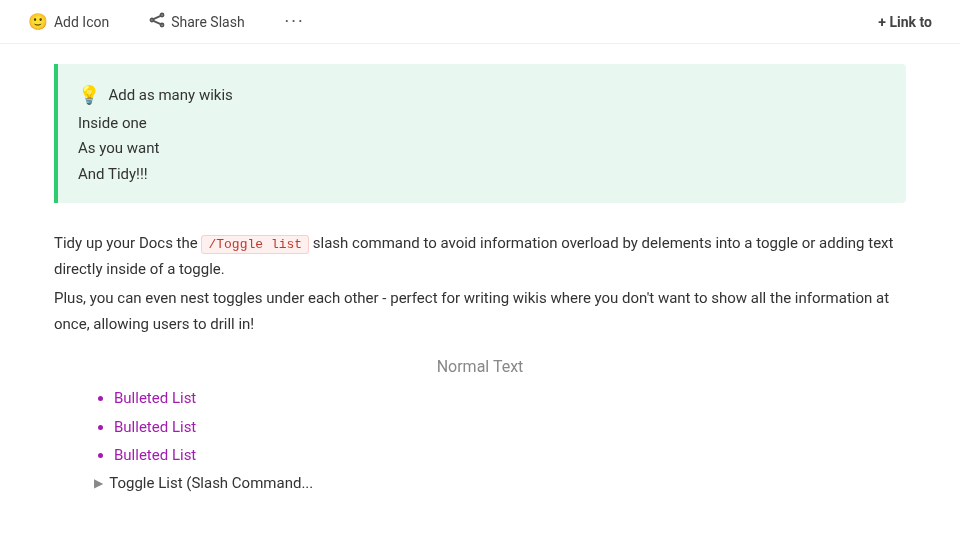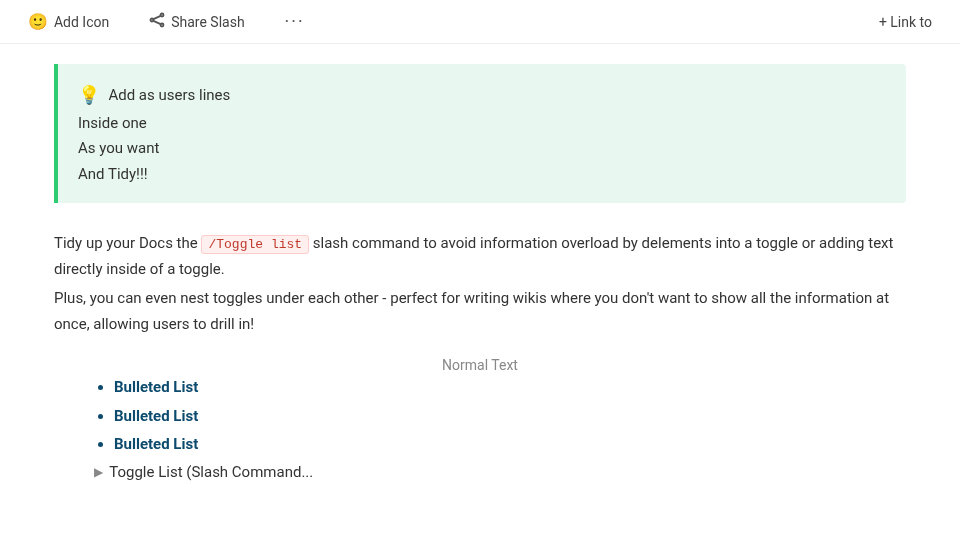--- a/index.html
+++ b/index.html
@@ -30,20 +30,21 @@
     .toolbar-left {
       display: flex;
       align-items: center;
       gap: 24px;
       flex: 1;
     }
 
     .toolbar-right {
       display: flex;
       align-items: center;
+      font-weight: bold;
     }
 
     .toolbar-item {
       display: flex;
       align-items: center;
       gap: 6px;
       cursor: pointer;
       font-size: 14px;
       color: #444;
       padding: 4px 8px;
@@ -116,33 +117,33 @@
       font-family: 'Courier New', Courier, monospace;
       font-size: 13px;
       padding: 1px 6px;
       border-radius: 3px;
       border: 1px solid #fcc;
     }
 
     
     .normal-text-label {
       text-align: center;
-      font-size: 14px;
+      font-size: 16px;
       color: #888;
       margin-top: 20px;
+      margin-bottom: 8px;
     }
 
     
     .bulleted-list {
       list-style: disc;
       padding-left: 60px;
       font-size: 15px;
-      color: #0c4a6e;
+      color: #a21caf;
       line-height: 1.9;
-      font-weight: bold;
     }
 
     .bulleted-list li {
       font-size: 15px;
     }
 
     
     .toggle-item-partial {
       display: flex;
       align-items: center;
@@ -194,21 +195,21 @@
       <span>+ Link to</span>
     </div>
   </div>
 </div>
 
 <div class="content">
 
   <div class="banner">
     <div class="banner-line">
       <span class="banner-emoji">💡</span>
-      <span>Add as users lines</span>
+      <span>Add as many wikis</span>
     </div>
     <div class="banner-line">Inside one</div>
     <div class="banner-line">As you want</div>
     <div class="banner-line">And Tidy!!!</div>
   </div>
 
   <p class="body-text">
     <span>Tidy up your Docs the </span><span class="inline-code">/Toggle list</span><span> slash command to avoid information overload by delements into a toggle or adding text directly inside of a toggle.</span>
   </p>
 

